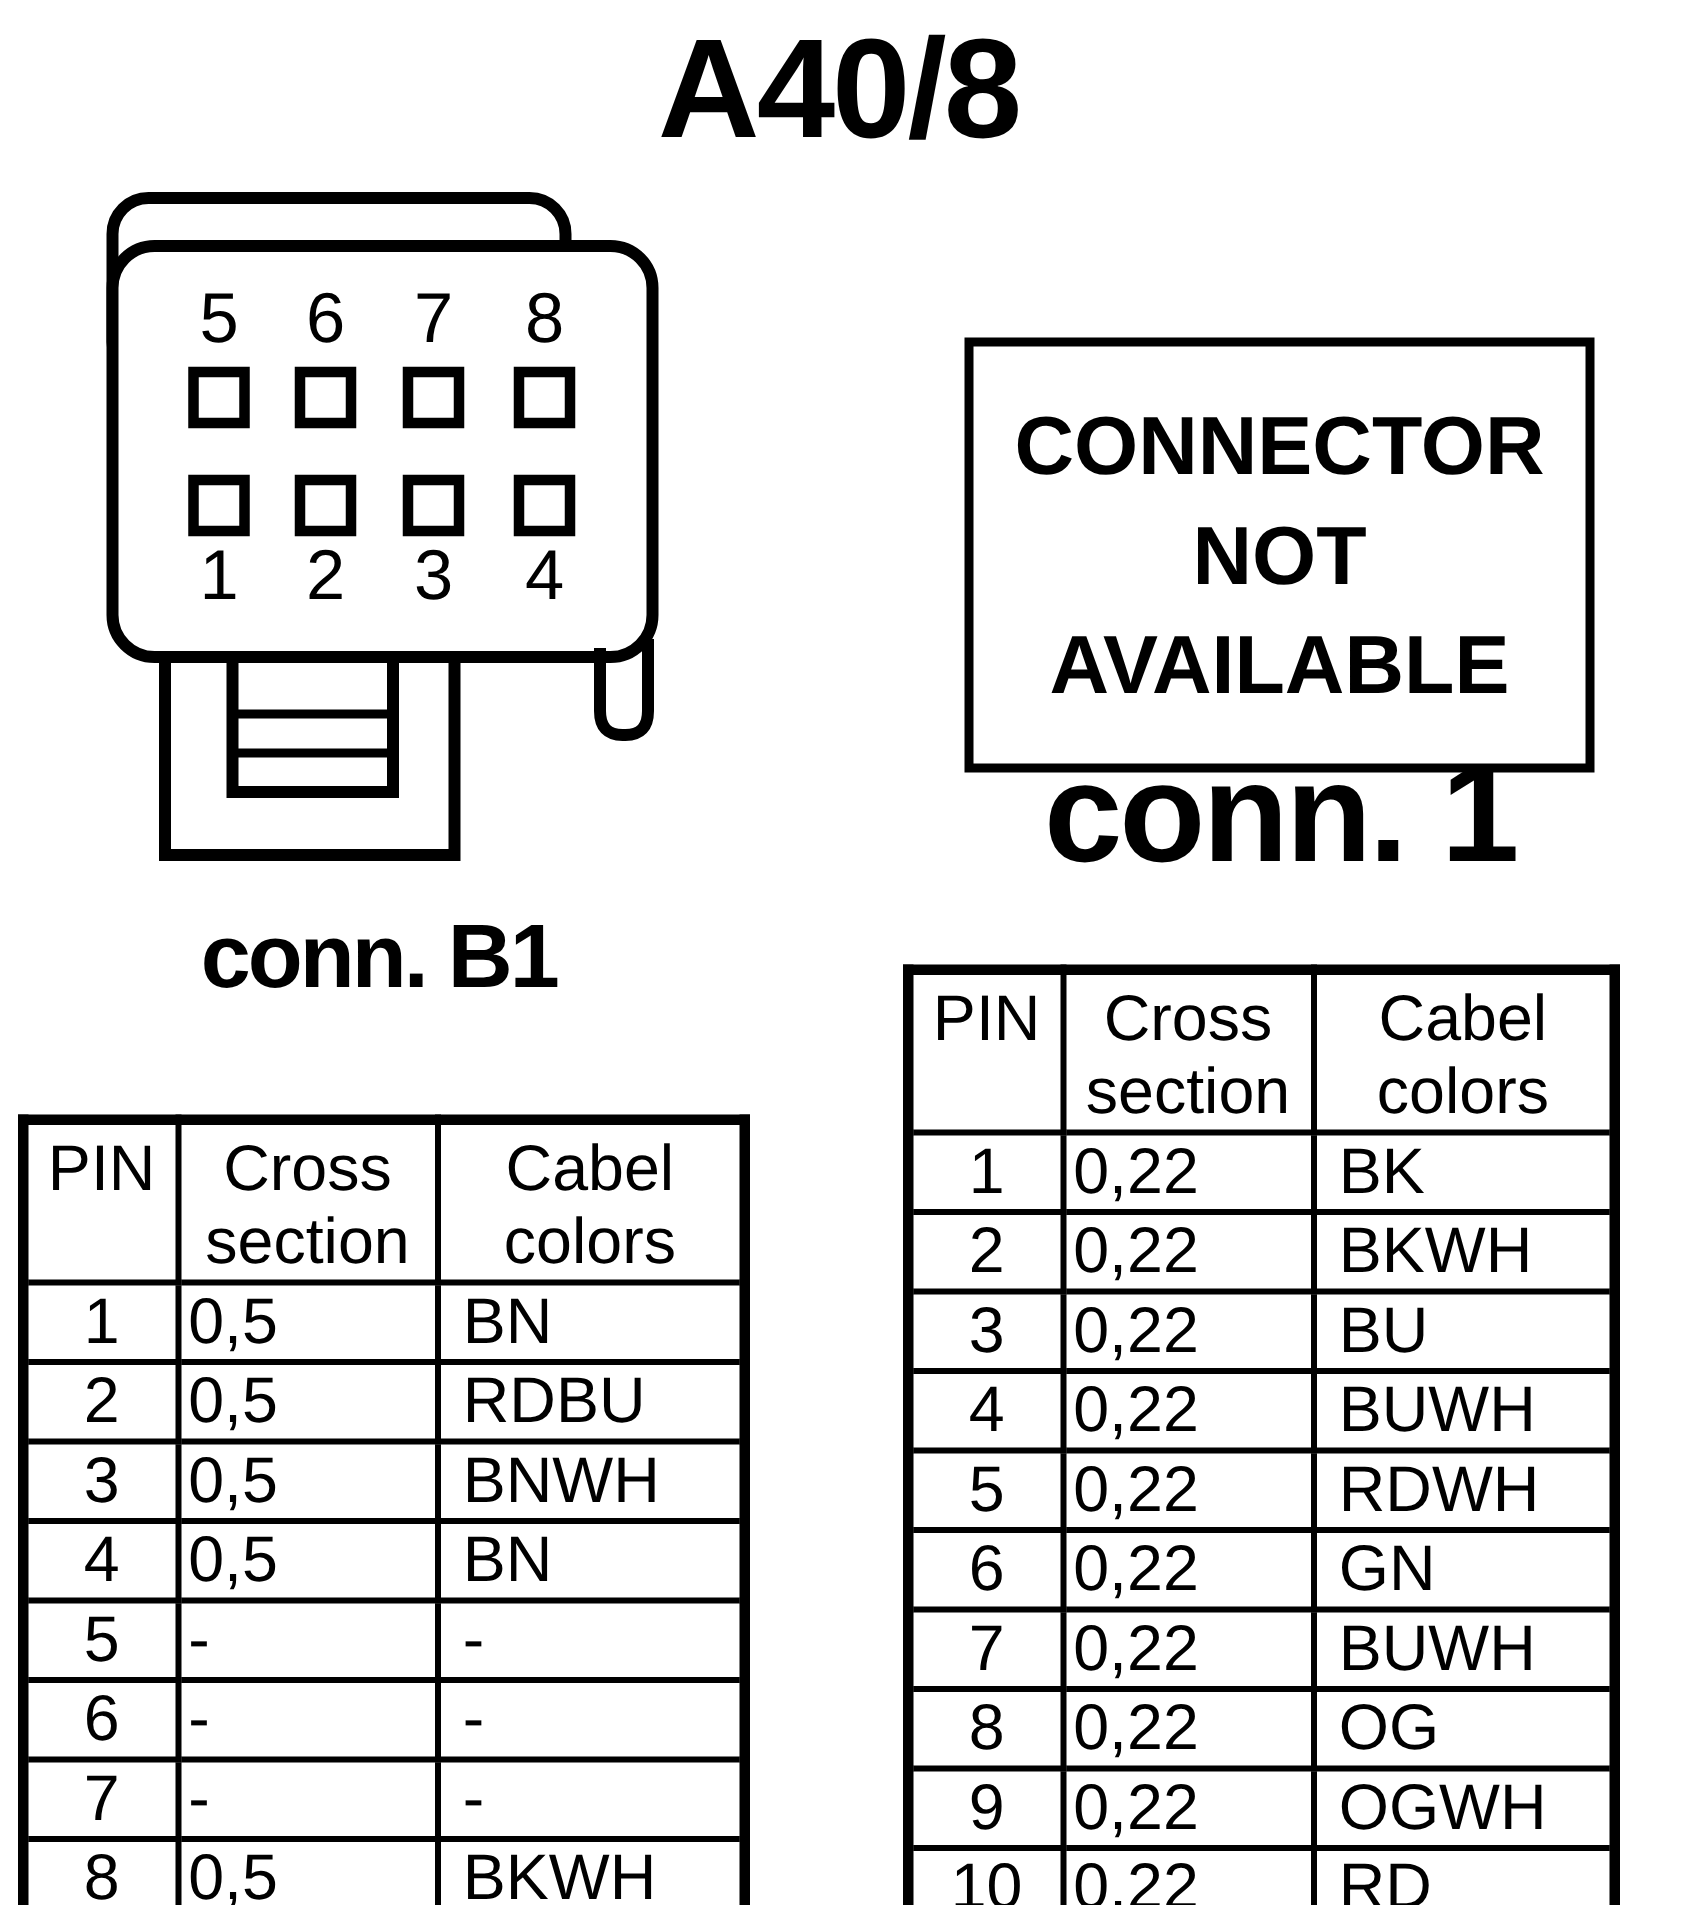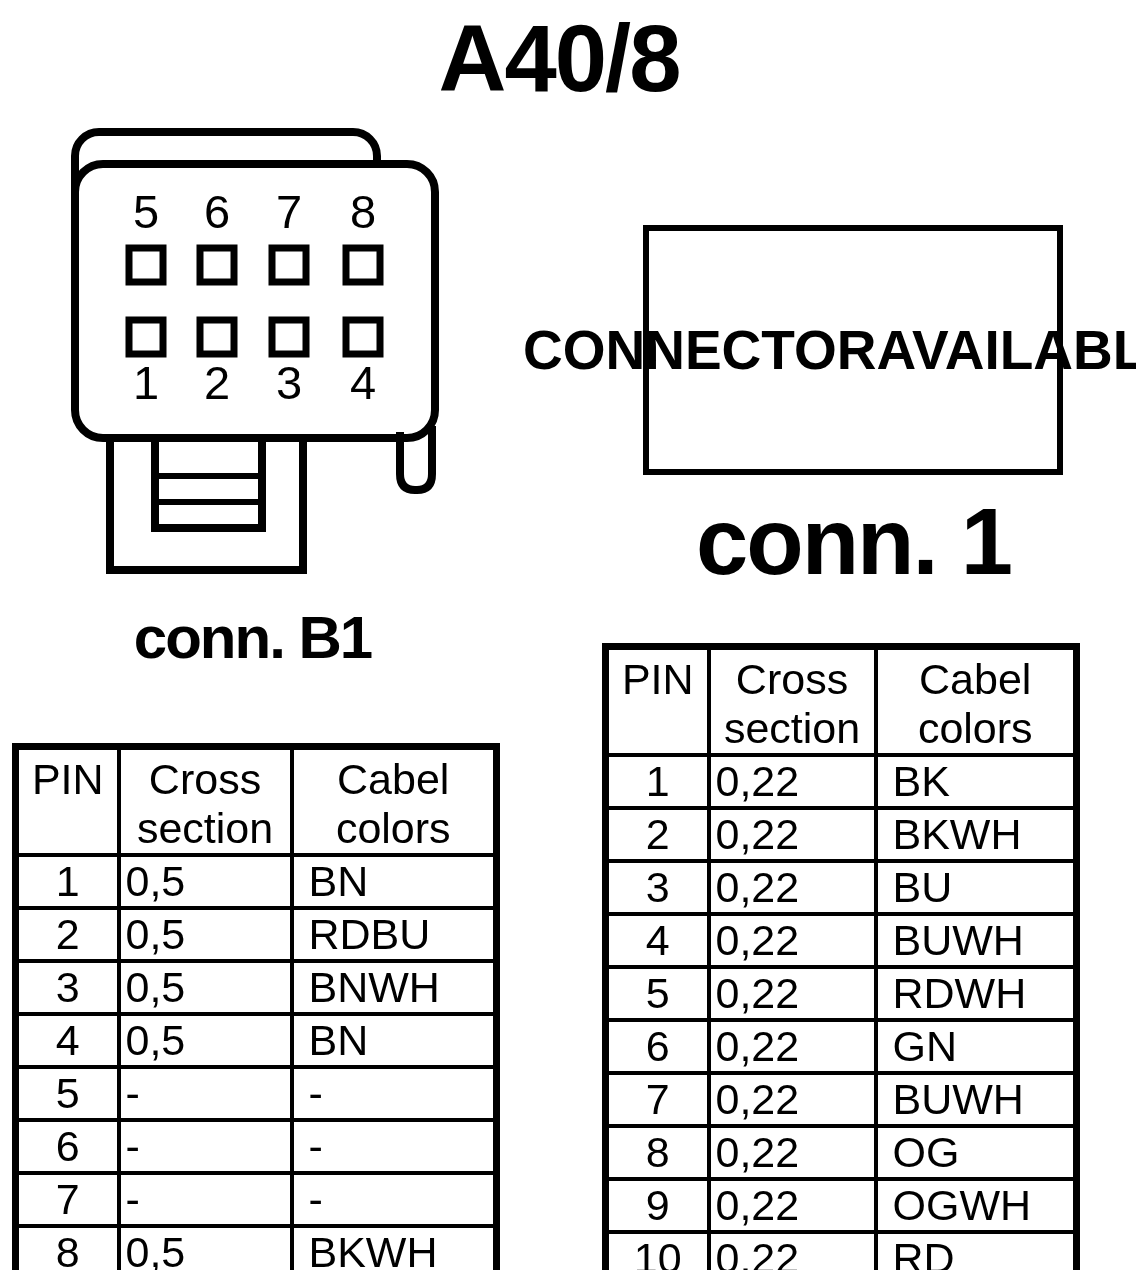--- a/index.html
+++ b/index.html
@@ -45,24 +45,24 @@
   #connector-svg .thin    { fill: none; stroke: #000; stroke-width: 6; }
   #connector-svg text {
     font-family: "Liberation Sans", sans-serif;
     font-size: 47px;
     text-anchor: middle;
     fill: #000;
   }
 
   
   #notice-box {
-    left: 643px; top: 225px; width: 420px; height: 250px;
+    left: 643px; top: 225px; width: 420px; height: 290px;
     box-sizing: border-box;
     border: 6px solid #000;
-    display: flex; 
+    display: flex; flex-direction: column;
     align-items: center; justify-content: center;
     font-size: 55px; font-weight: bold; line-height: 73px;
     text-align: center;
   }
 
   
   table.pin-table {
     position: absolute;
     border-collapse: collapse;
     table-layout: fixed;
@@ -130,20 +130,21 @@
   <rect class="pin" x="286" y="202" width="34" height="34"></rect>
 
   <text x="86" y="281">1</text>
   <text x="157" y="281">2</text>
   <text x="229" y="281">3</text>
   <text x="303" y="281">4</text>
 </svg>
 
 <div class="abs" id="notice-box">
   <div>CONNECTOR</div>
+  <div>NOT</div>
   <div>AVAILABLE</div>
 </div>
 
 <div class="abs" id="conn-1-heading">conn. 1</div>
 
 <div class="abs" id="conn-b1-heading">conn. B1</div>
 
 <table class="pin-table" id="conn-b1-table">
   <colgroup>
       <col style="width:103px">

